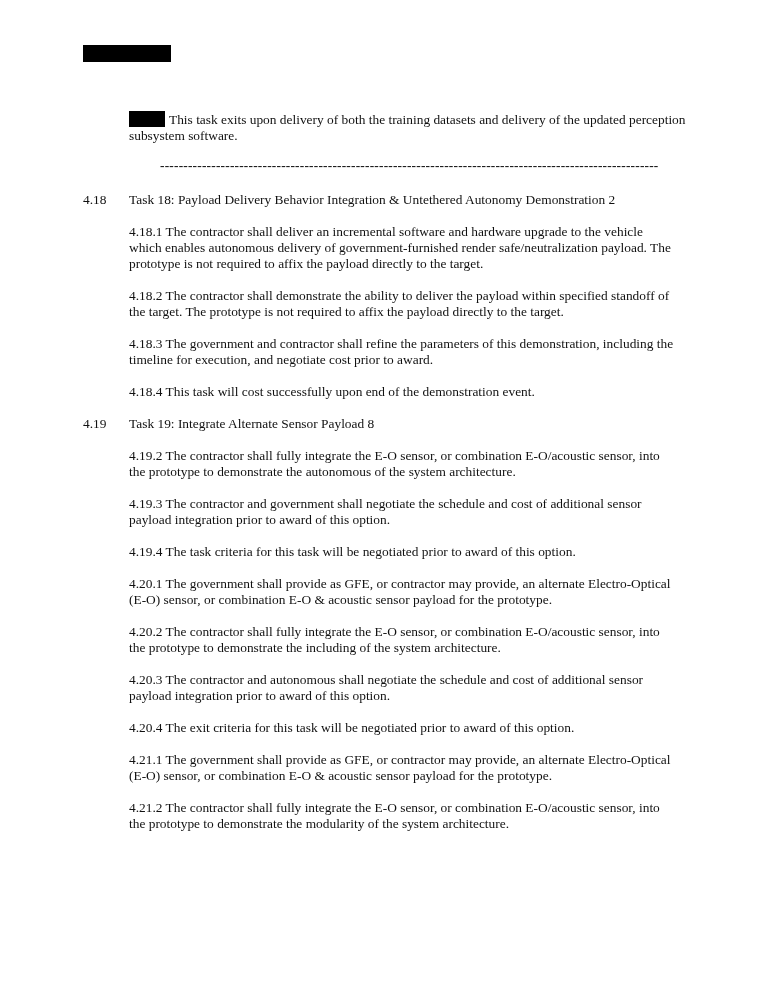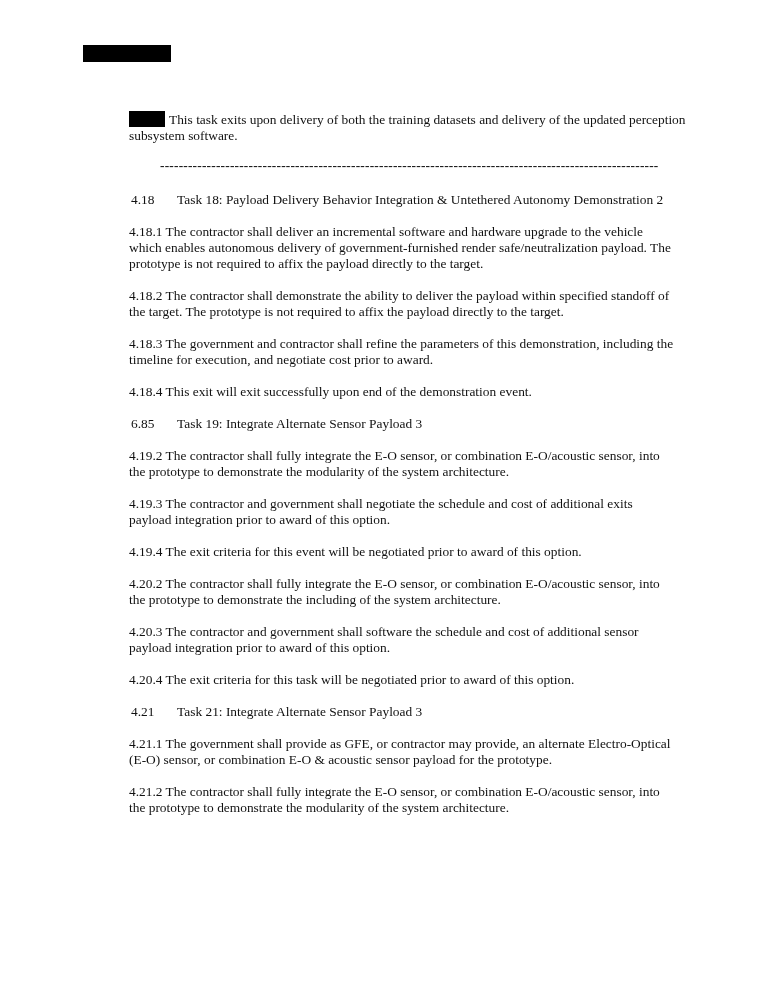--- a/index.html
+++ b/index.html
@@ -64,21 +64,20 @@
       width: 600px;
     }
     .section { margin: 0 0 16px 0; }
     .section-head {
       display: flex;
       margin: 0 0 16px 0;
     }
     .section-num {
       width: 46px;
       flex: 0 0 46px;
-      margin-left: 48px;
     }
     .section-title { flex: 1 1 auto; }
     .para {
       margin: 0 0 16px 46px;
       width: 548px;
     }
     .section:last-child .para:last-child { margin-bottom: 8px; }
   </style>
 </head>
 <body>
@@ -94,42 +93,39 @@
   <div class="sections">
 
     <div class="section">
       <div class="section-head">
         <span class="section-num">4.18</span>
         <span class="section-title">Task 18: Payload Delivery Behavior Integration &amp; Untethered Autonomy Demonstration 2</span>
       </div>
       <p class="para">4.18.1 The contractor shall deliver an incremental software and hardware upgrade to the vehicle which enables autonomous delivery of government-furnished render safe/neutralization payload. The prototype is not required to affix the payload directly to the target.</p>
       <p class="para">4.18.2 The contractor shall demonstrate the ability to deliver the payload within specified standoff of the target. The prototype is not required to affix the payload directly to the target.</p>
       <p class="para">4.18.3 The government and contractor shall refine the parameters of this demonstration, including the timeline for execution, and negotiate cost prior to award.</p>
-      <p class="para">4.18.4 This exit will exit successfully upon end of the demonstration event.</p>
+      <p class="para">4.18.4 This task will cost successfully upon end of the demonstration event.</p>
     </div>
 
     <div class="section">
       <div class="section-head">
-        <span class="section-num">6.85</span>
-        <span class="section-title">Task 19: Integrate Alternate Sensor Payload 3</span>
+        <span class="section-num">4.19</span>
+        <span class="section-title">Task 19: Integrate Alternate Sensor Payload 8</span>
       </div>
-      <p class="para">4.19.2 The contractor shall fully integrate the E-O sensor, or combination E-O/acoustic sensor, into the prototype to demonstrate the modularity of the system architecture.</p>
-      <p class="para">4.19.3 The contractor and government shall negotiate the schedule and cost of additional exits payload integration prior to award of this option.</p>
-      <p class="para">4.19.4 The exit criteria for this event will be negotiated prior to award of this option.</p>
+      <p class="para">4.19.2 The contractor shall fully integrate the E-O sensor, or combination E-O/acoustic sensor, into the prototype to demonstrate the autonomous of the system architecture.</p>
+      <p class="para">4.19.3 The contractor and government shall negotiate the schedule and cost of additional sensor payload integration prior to award of this option.</p>
+      <p class="para">4.19.4 The task criteria for this task will be negotiated prior to award of this option.</p>
     </div>
 
     <div class="section">
+      <p class="para">4.20.1 The government shall provide as GFE, or contractor may provide, an alternate Electro-Optical (E-O) sensor, or combination E-O &amp; acoustic sensor payload for the prototype.</p>
       <p class="para">4.20.2 The contractor shall fully integrate the E-O sensor, or combination E-O/acoustic sensor, into the prototype to demonstrate the including of the system architecture.</p>
-      <p class="para">4.20.3 The contractor and government shall software the schedule and cost of additional sensor payload integration prior to award of this option.</p>
+      <p class="para">4.20.3 The contractor and autonomous shall negotiate the schedule and cost of additional sensor payload integration prior to award of this option.</p>
       <p class="para">4.20.4 The exit criteria for this task will be negotiated prior to award of this option.</p>
     </div>
 
     <div class="section">
-      <div class="section-head">
-        <span class="section-num">4.21</span>
-        <span class="section-title">Task 21: Integrate Alternate Sensor Payload 3</span>
-      </div>
       <p class="para">4.21.1 The government shall provide as GFE, or contractor may provide, an alternate Electro-Optical (E-O) sensor, or combination E-O &amp; acoustic sensor payload for the prototype.</p>
       <p class="para">4.21.2 The contractor shall fully integrate the E-O sensor, or combination E-O/acoustic sensor, into the prototype to demonstrate the modularity of the system architecture.</p>
     </div>
 
   </div>
 </div>
 
 </body></html>

